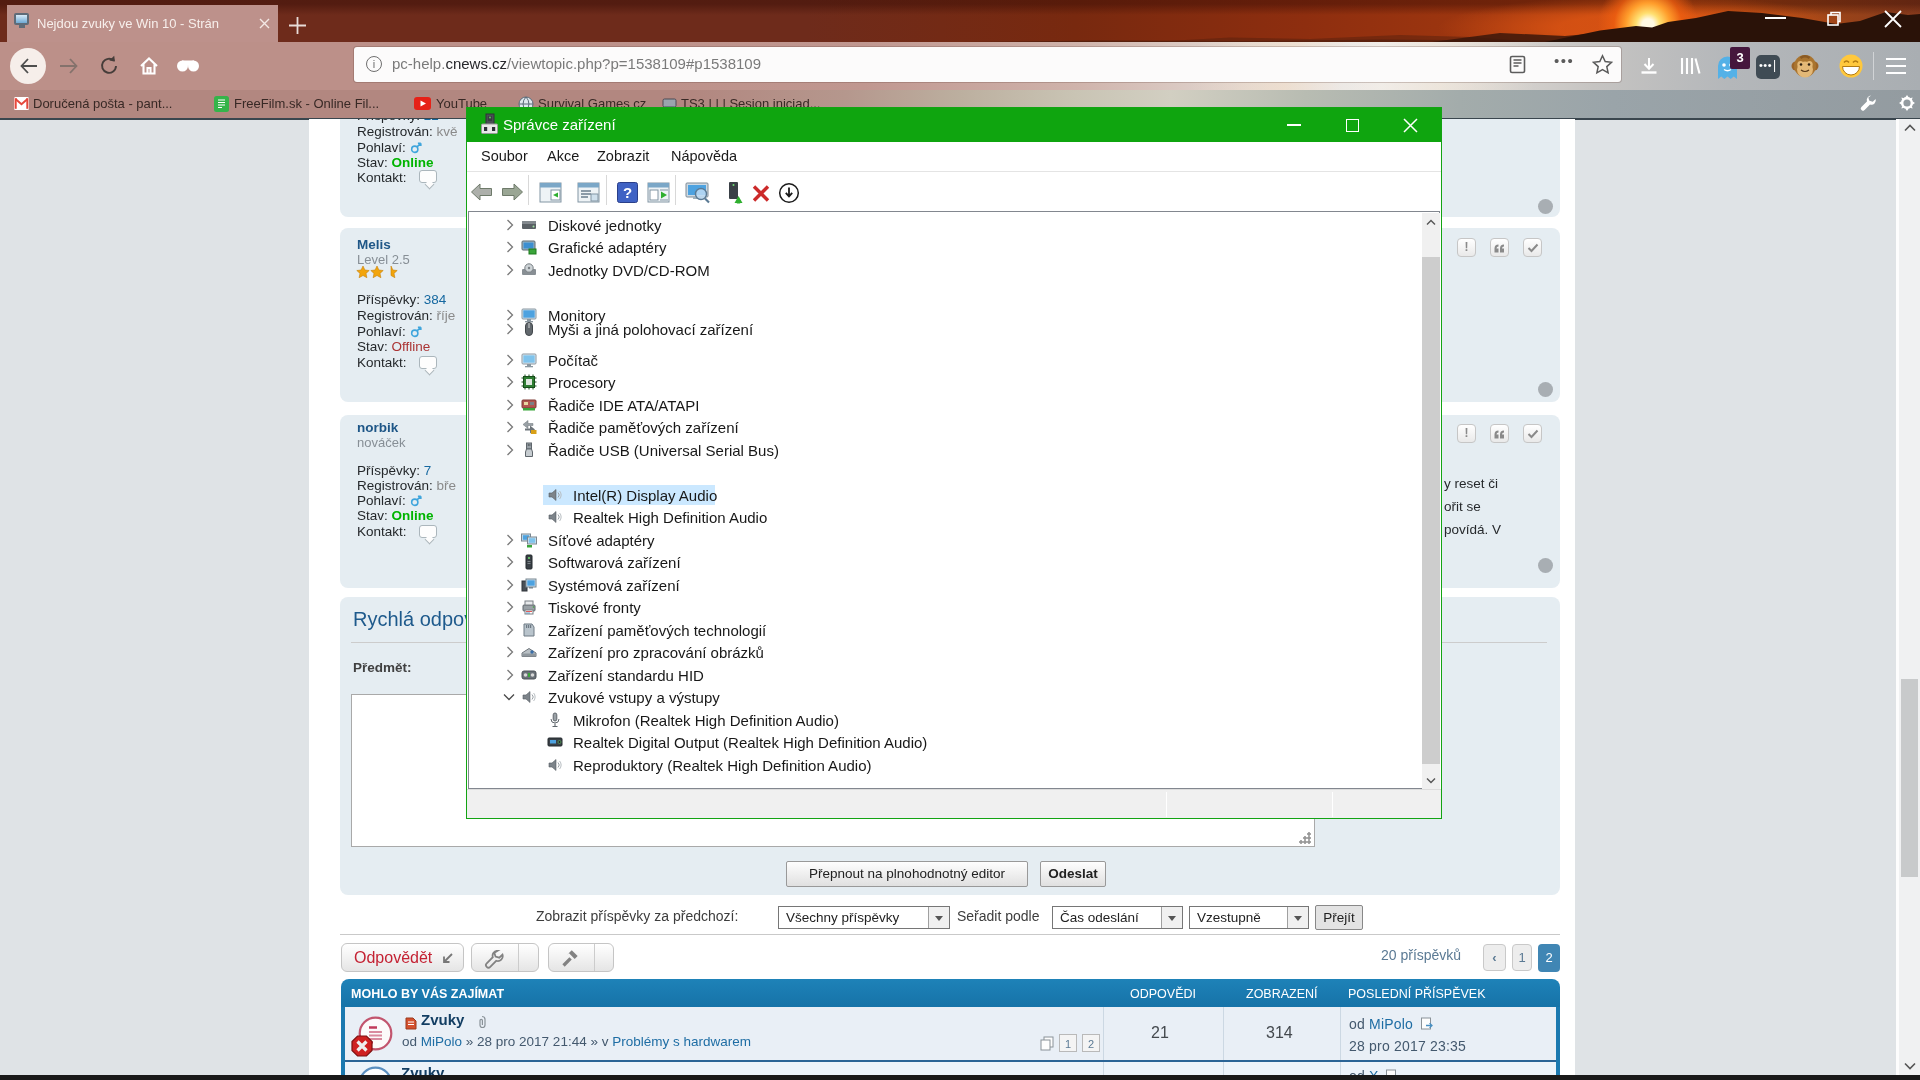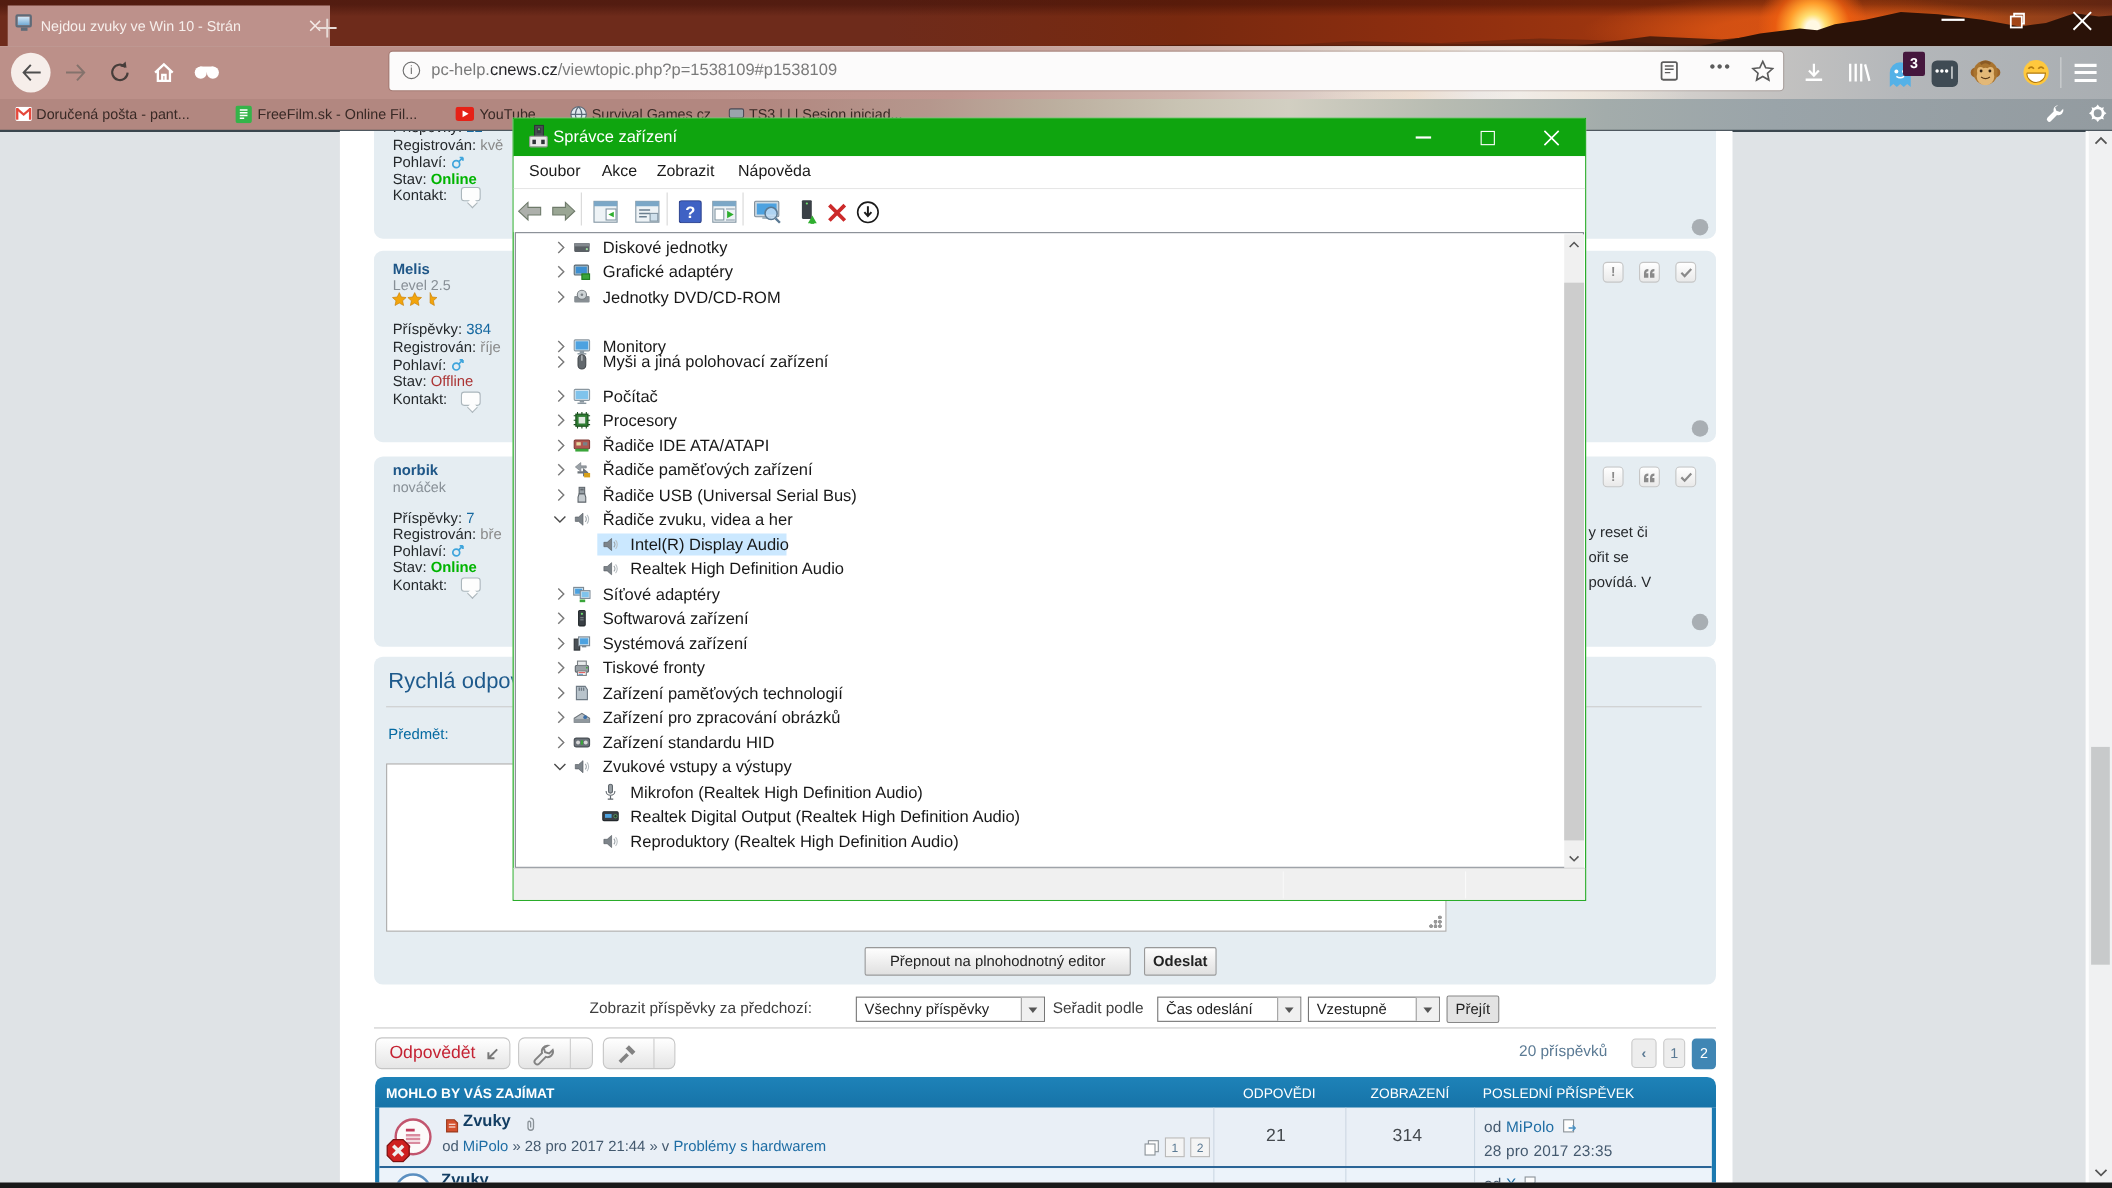--- a/index.html
+++ b/index.html
@@ -7,21 +7,21 @@
 #root{position:absolute;left:0;top:0;width:1920px;height:1080px;background:#dfe3e6;overflow:hidden}
 .abs{position:absolute}
 .t{position:absolute;white-space:nowrap}
 
 #tabbar{position:absolute;left:0;top:0;width:1920px;height:42px;background:
  radial-gradient(circle 50px at 1648px 25px, #fff9e3 0 6px, #ffdf70 12px, #ff9e2c 22px, rgba(240,95,16,.75) 34px, rgba(200,60,10,0) 50px),
  radial-gradient(ellipse 300px 46px at 1648px 28px, rgba(255,100,22,.5) 0 30%, rgba(210,60,12,0) 70%),
  linear-gradient(180deg, rgba(50,10,4,.45) 0 4px, rgba(50,10,4,0) 15px),
  linear-gradient(90deg,#6e2b1b 0,#6e2b1b 42%,#78290f 56%,#8e2e0f 68%,#a0370f 78%,#ad400f 85%,#b04812 90%,#9c4418 95%,#8a3c1d 100%)}
 #sunmt{position:absolute;left:0;top:0;width:1920px;height:42px}
-#tab{position:absolute;left:7px;top:5px;width:293px;height:37px;background:#bd918b}
+#tab{position:absolute;left:7px;top:5px;width:271px;height:37px;background:#bd918b}
 #tab .fav{position:absolute;left:7px;top:8px;width:15px;height:12px;border:2px solid #5f6b78;border-radius:2px;background:linear-gradient(#d8ebf8,#6fa9d4)}
 #tab .fav:after{content:"";position:absolute;left:2.5px;top:10px;width:6px;height:3px;background:#5f6b78}
 #tab .title{position:absolute;left:30px;top:11px;font-size:13px;color:#f7efec;width:205px;overflow:hidden}
 .wbtn{position:absolute;color:#fff}
 #navbar{position:absolute;left:0;top:42px;width:1920px;height:48px;background:
  linear-gradient(100deg, rgba(255,255,255,0) 0 62%, rgba(255,225,190,.30) 67%, rgba(255,255,255,.15) 70%, rgba(255,240,220,.35) 75%, rgba(255,255,255,0) 80%),
  linear-gradient(90deg,#bc9089 0,#bc9089 30%,#c09790 45%,#cfb3ab 56%,#e2d8d2 65%,#edeae7 72%,#dcd8d4 77%,#c6c4c2 83%,#b4b7ba 90%,#a9aeb2 100%)}
 #bookbar{position:absolute;left:0;top:90px;width:1920px;height:29px;background:
  radial-gradient(ellipse 260px 30px at 1815px 100px, rgba(196,160,120,.45) 0 40%, rgba(196,160,120,0) 75%),
  linear-gradient(90deg,#b28780 0,#b28780 36%,#b5978d 44%,#bcaf9f 50%,#c9c4b4 56%,#d2cfc2 61%,#b8bcb2 68%,#a3acab 76%,#9aa4a9 84%,#939ba0 100%)}
@@ -50,21 +50,21 @@
 .bub{position:absolute;display:inline-block;width:18px;height:13px;border:1.5px solid #abb6bc;border-radius:3px;background:#fdfdfd}
 .bub:after{content:"";position:absolute;left:6px;top:10px;width:6px;height:6px;background:#fdfdfd;border-right:1.5px solid #abb6bc;border-bottom:1.5px solid #abb6bc;transform:rotate(45deg)}
 .topc{position:absolute;width:15px;height:15px;border-radius:50%;background:#a8aeb3;color:#fff;font-size:9px;text-align:center;line-height:15px}
 .mbtn{position:absolute;width:19px;height:19px;border:1px solid #c6c6c6;border-radius:4px;background:linear-gradient(#fff,#e9e9e9);color:#8a8a8a;text-align:center;font-size:12px;line-height:17px;font-weight:bold}
 </style>
 <style>
 
 #qrbox{position:absolute;left:340px;top:597px;width:1220px;height:298px;background:#e5edf2;border-radius:8px}
 #qrhead{position:absolute;left:13px;top:13px;font-size:20px;color:#1e5a8c}
 #qrhr{position:absolute;left:11px;top:45px;width:1196px;height:1px;background:#ccc}
-#predmet{position:absolute;left:13px;top:63px;font-size:13.5px;font-weight:normal;color:#0369a1}
+#predmet{position:absolute;left:13px;top:63px;font-size:13.5px;font-weight:bold;color:#404040}
 #ta{position:absolute;left:11px;top:97px;width:964px;height:153px;background:#fff;border:1px solid #a9a9a9}
 #tadots{position:absolute;right:3px;bottom:2px;width:12px;height:12px;background:
  radial-gradient(circle 1.5px at 10px 2px,#999 1.5px,transparent 2px),
  radial-gradient(circle 1.5px at 10px 6px,#999 1.5px,transparent 2px),
  radial-gradient(circle 1.5px at 6px 6px,#999 1.5px,transparent 2px),
  radial-gradient(circle 1.5px at 10px 10px,#999 1.5px,transparent 2px),
  radial-gradient(circle 1.5px at 6px 10px,#999 1.5px,transparent 2px),
  radial-gradient(circle 1.5px at 2px 10px,#999 1.5px,transparent 2px)}
 .fbtn{position:absolute;border:1px solid #999;border-radius:2px;background:linear-gradient(#fefefe,#e0e0e0);font-size:13.5px;color:#222;text-align:center}
 .sel{position:absolute;height:23px;border:1px solid #767676;background:#fff;font-size:13.5px;color:#222}
@@ -638,31 +638,20 @@
             <path d="M1.5 1 L6.5 6 L1.5 11" stroke="#7a7a7a" stroke-width="1.3" fill="none"></path>
           </svg>
           <svg class="ticon" width="16" height="16" viewBox="0 0 16 16">
             <rect x="5.5" y="1" width="5" height="6" fill="#98a0a6" stroke="#5f666c"></rect>
             <rect x="6.8" y="2.2" width="1" height="1.6" fill="#474d52"></rect>
             <rect x="8.4" y="2.2" width="1" height="1.6" fill="#474d52"></rect>
             <path d="M5.5 7 h5 l1 3 v4.5 h-7 V10 Z" fill="#c6ccd0" stroke="#5f666c"></path>
           </svg>
           <div class="tlab">Řadiče USB (Universal Serial Bus)</div>
         </div>
-<div class="trow" style="top:249px">
-          <svg class="abs" style="left:34px;top:7px" width="12" height="8" viewBox="0 0 12 8">
-            <path d="M1 1.5 L6 6.5 L11 1.5" stroke="#4a4a4a" stroke-width="1.3" fill="none"></path>
-          </svg>
-          <svg class="ticon" width="16" height="16" viewBox="0 0 16 16">
-            <path d="M2 6 h3 l4 -3.5 v11 L5 10 H2 Z" fill="#7d848a" stroke="#565c61" stroke-width=".6"></path>
-            <path d="M11 5.5 a3.5 3.5 0 0 1 0 5" stroke="#9aa1a6" fill="none"></path>
-            <path d="M12.6 4 a6 6 0 0 1 0 8" stroke="#b8bec2" fill="none"></path>
-          </svg>
-          <div class="tlab">Řadiče zvuku, videa a her</div>
-        </div>
 <div class="trow" style="top:272px">
           <svg class="ticon2" width="16" height="16" viewBox="0 0 16 16">
             <path d="M2 6 h3 l4 -3.5 v11 L5 10 H2 Z" fill="#7d848a" stroke="#565c61" stroke-width=".6"></path>
             <path d="M11 5.5 a3.5 3.5 0 0 1 0 5" stroke="#9aa1a6" fill="none"></path>
             <path d="M12.6 4 a6 6 0 0 1 0 8" stroke="#b8bec2" fill="none"></path>
           </svg>
           <div class="tlab2">Intel(R) Display Audio</div>
         </div>
 <div class="trow" style="top:294px">
           <svg class="ticon2" width="16" height="16" viewBox="0 0 16 16">

